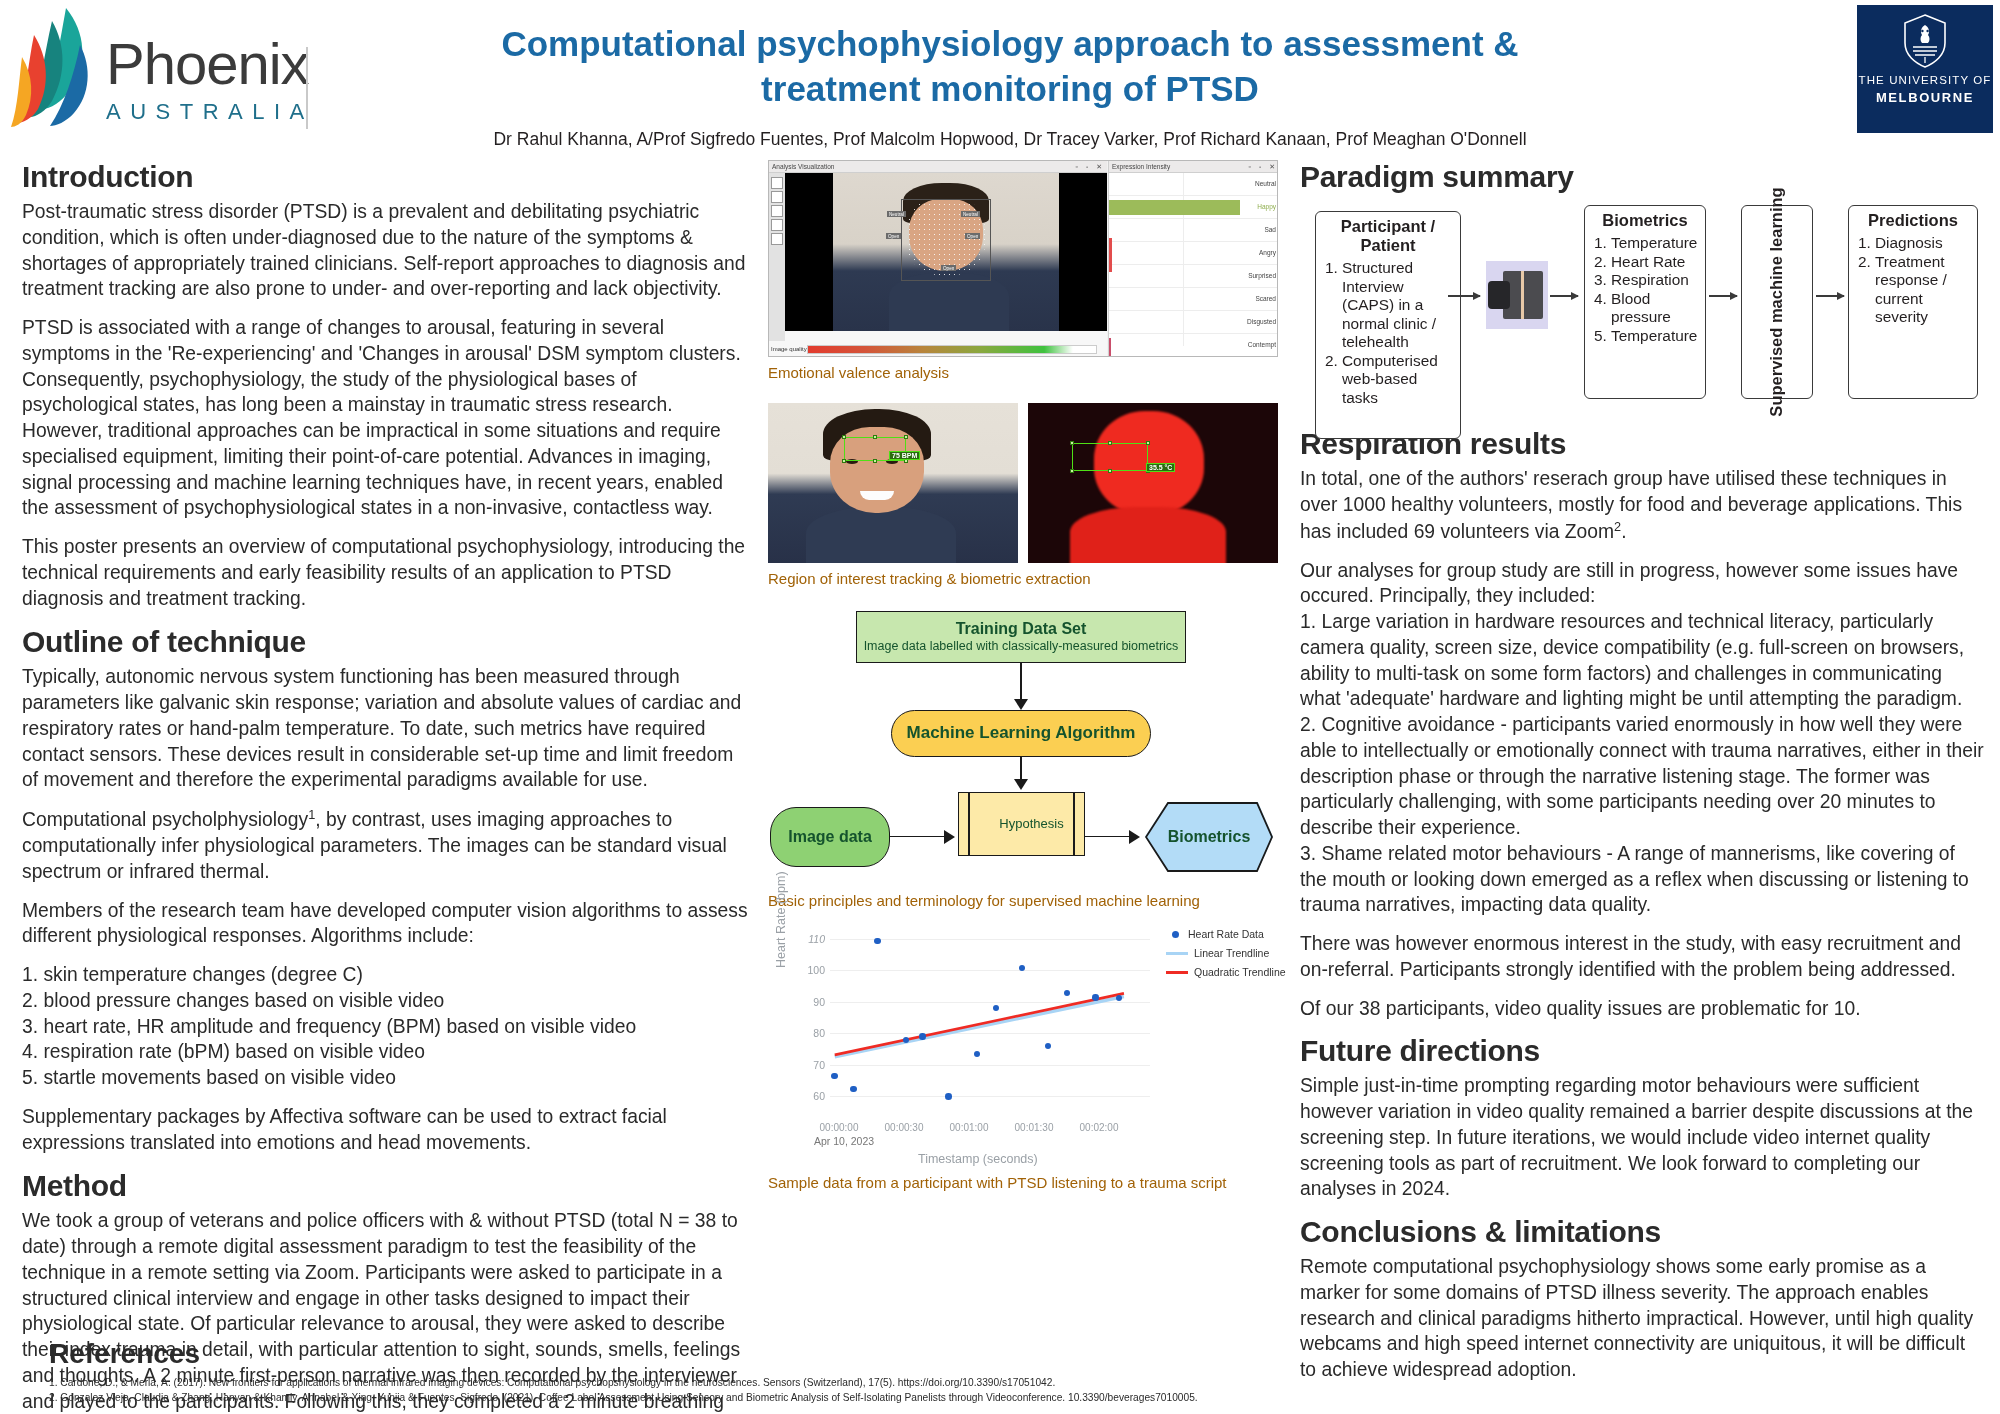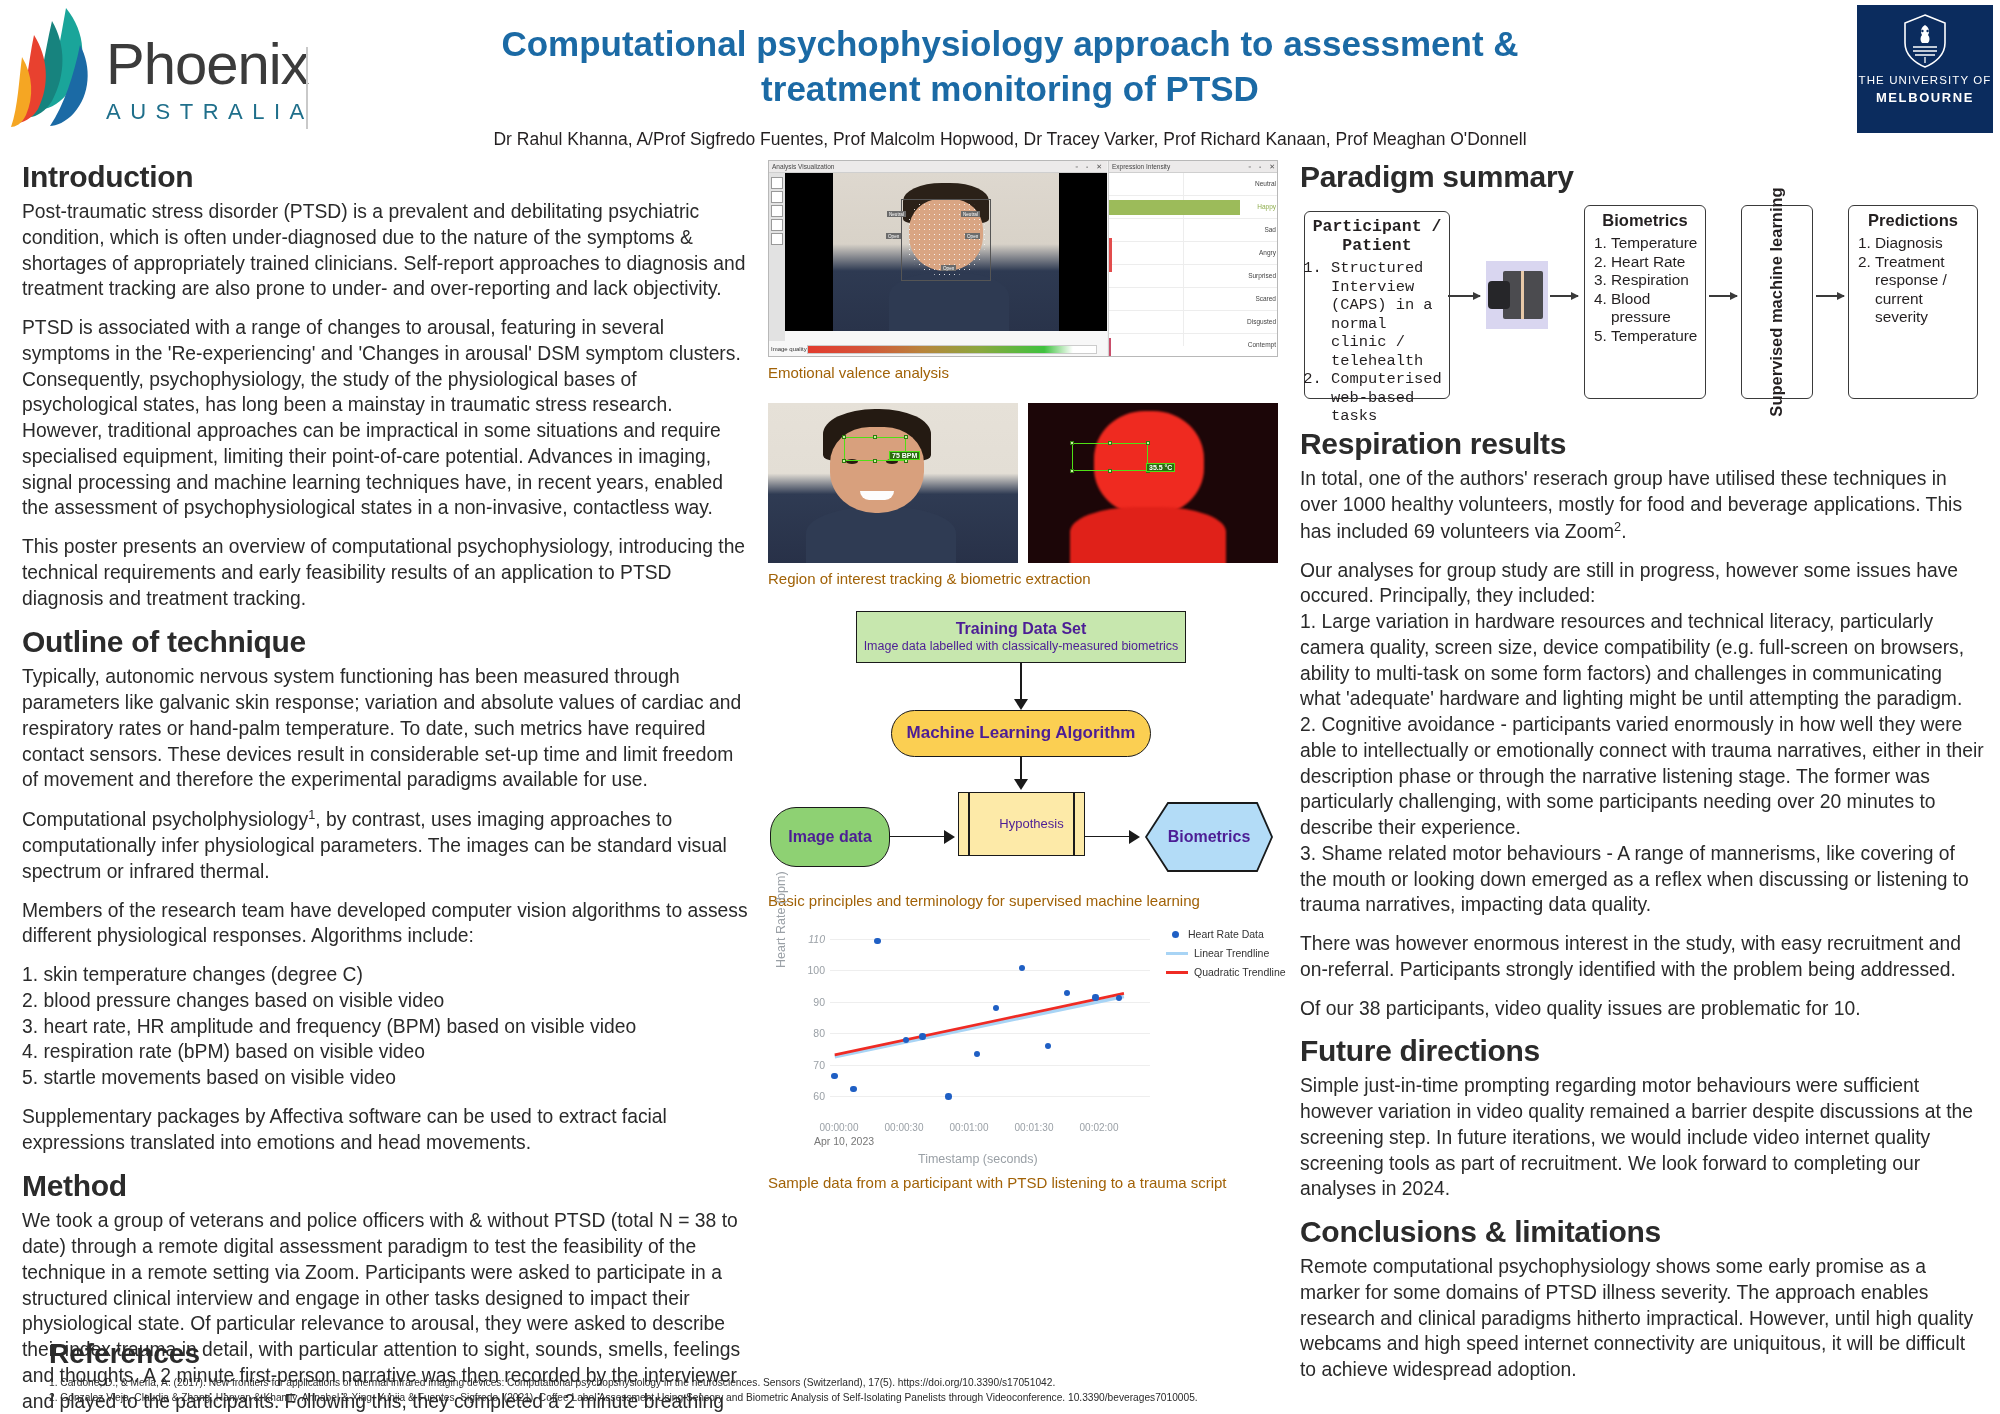--- a/index.html
+++ b/index.html
@@ -101,21 +101,21 @@
   .roi-ir { background:#1c0608; }
   .roi-ir-head { position:absolute; left:66px; top:8px; width:110px; height:104px; background:#ef2a20; border-radius:46% 46% 45% 45%; filter:blur(1px); }
   .roi-ir-body { position:absolute; left:42px; top:104px; width:156px; height:60px; background:#e02119; border-radius:42% 42% 0 0; filter:blur(1px); }
   .roi-rect { position:absolute; border:1.5px solid #4fe016; }
   .roi-handle { position:absolute; width:4px; height:4px; background:#c7f5a0; border:1px solid #2f7a0f; }
   .roi-tag { position:absolute; font-size:7px; color:#fff; background:#2b6b10; border:1px solid #4fe016; padding:0 2px; font-weight:bold; }
 
   
   .flow { position:relative; width:510px; height:260px; }
   .fnode { position:absolute; display:flex; align-items:center; justify-content:center; text-align:left;
-           border:1.6px solid #1a1a1a; font-size:14px; color:#4c1d95; }
+           border:1.6px solid #1a1a1a; font-size:14px; color:#14532d; }
   .fn-train { left:88px; top:0; width:330px; height:52px; background:#c7e7ae; flex-direction:column; padding:3px 6px; }
   .fn-train .t1 { font-weight:bold; font-size:16px; margin-bottom:1px; }
   .fn-train .t2 { font-size:12.5px; line-height:1.18; }
   .fn-ml { left:123px; top:99px; width:260px; height:47px; background:#fbcf52; border-radius:26px; font-weight:bold; font-size:17px; }
   .fn-hyp { left:190px; top:181px; width:127px; height:64px; background:#fdeaa8; font-size:13px;padding-left:20px; }
   .fn-hyp::before, .fn-hyp::after { content:""; position:absolute; top:0; width:1.6px; height:100%; background:#1a1a1a; }
   .fn-hyp::before { left:9px; } .fn-hyp::after { right:9px; }
   .fn-img { left:2px; top:196px; width:120px; height:60px; background:#8ed173; font-weight:bold; font-size:16px;
             border-radius:26px 26px 26px 26px; }
   .fn-bio { left:377px; top:191px; width:128px; height:70px; background:#b3dcf7; font-weight:bold; font-size:16px;
@@ -425,21 +425,21 @@
       </div>
     </div>
   </div>
   <p class="fig-caption" style="margin-top:2px;">Sample data from a participant with PTSD listening to a trauma script</p>
 </div>
 
 <div class="col col-right">
   <h2 class="sec">Paradigm summary</h2>
 
   <div class="para">
-    <div class="pbox" style="left:4px;top:12px;width:146px;height:188px;font-family:Liberation Mono, monospace;">
+    <div class="pbox" style="left:15px;top:12px;width:146px;height:228px;">
       <div class="ph">Participant / Patient</div>
       <ol>
         <li>Structured Interview (CAPS) in a normal clinic / telehealth</li>
         <li>Computerised web-based tasks</li>
       </ol>
     </div>
 
     <div class="parrow" style="left:148px;top:96px;width:32px;"></div>
 
     <div class="pcam" style="left:186px;top:62px;width:62px;height:68px;">

